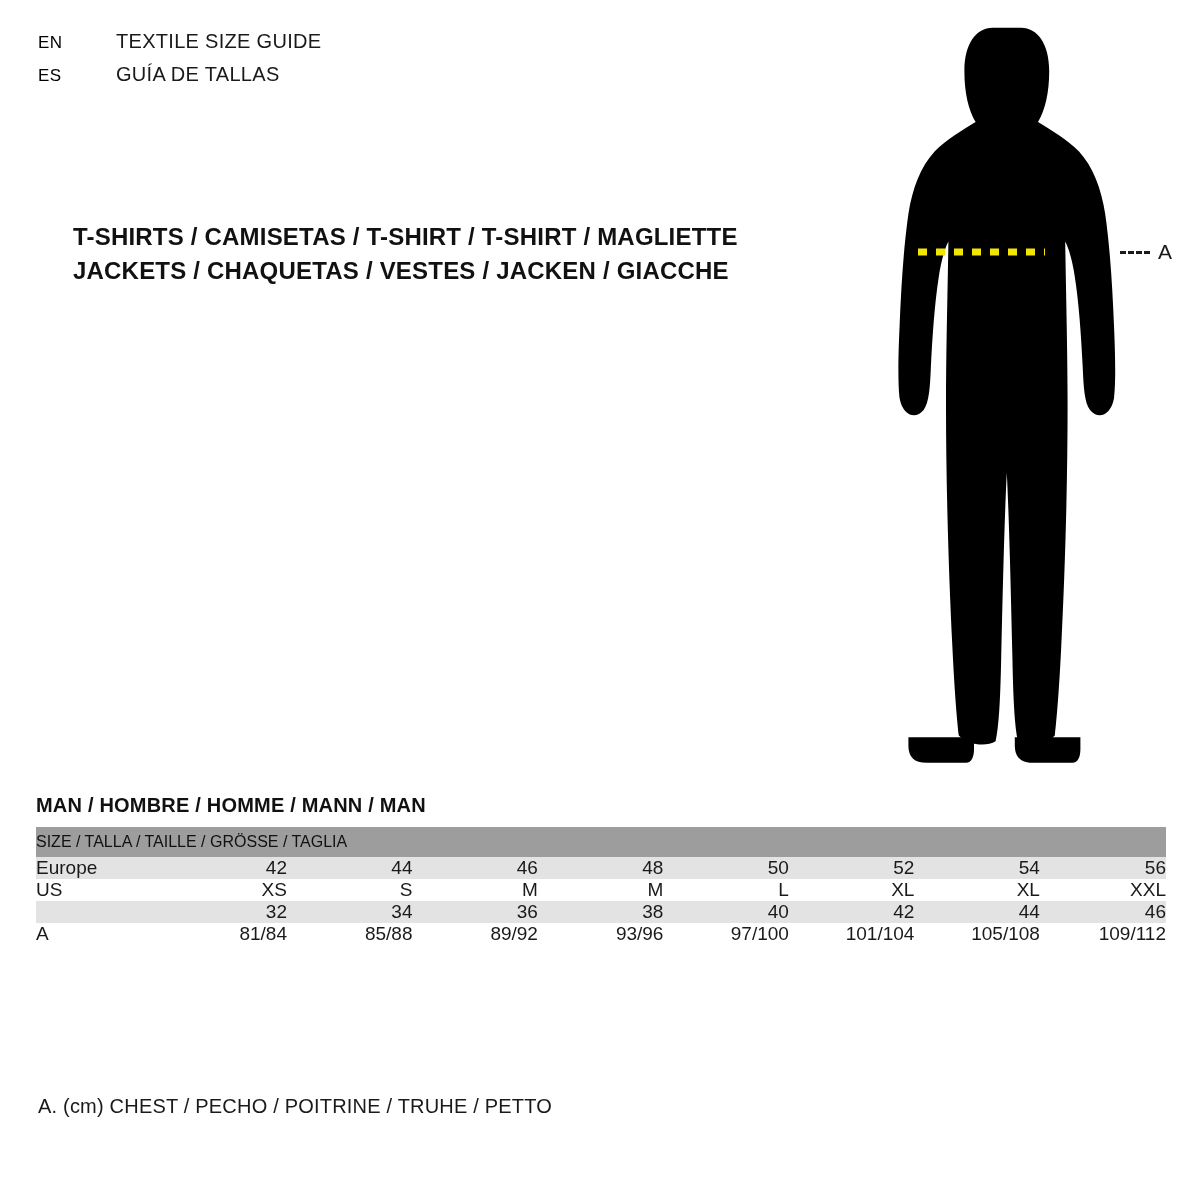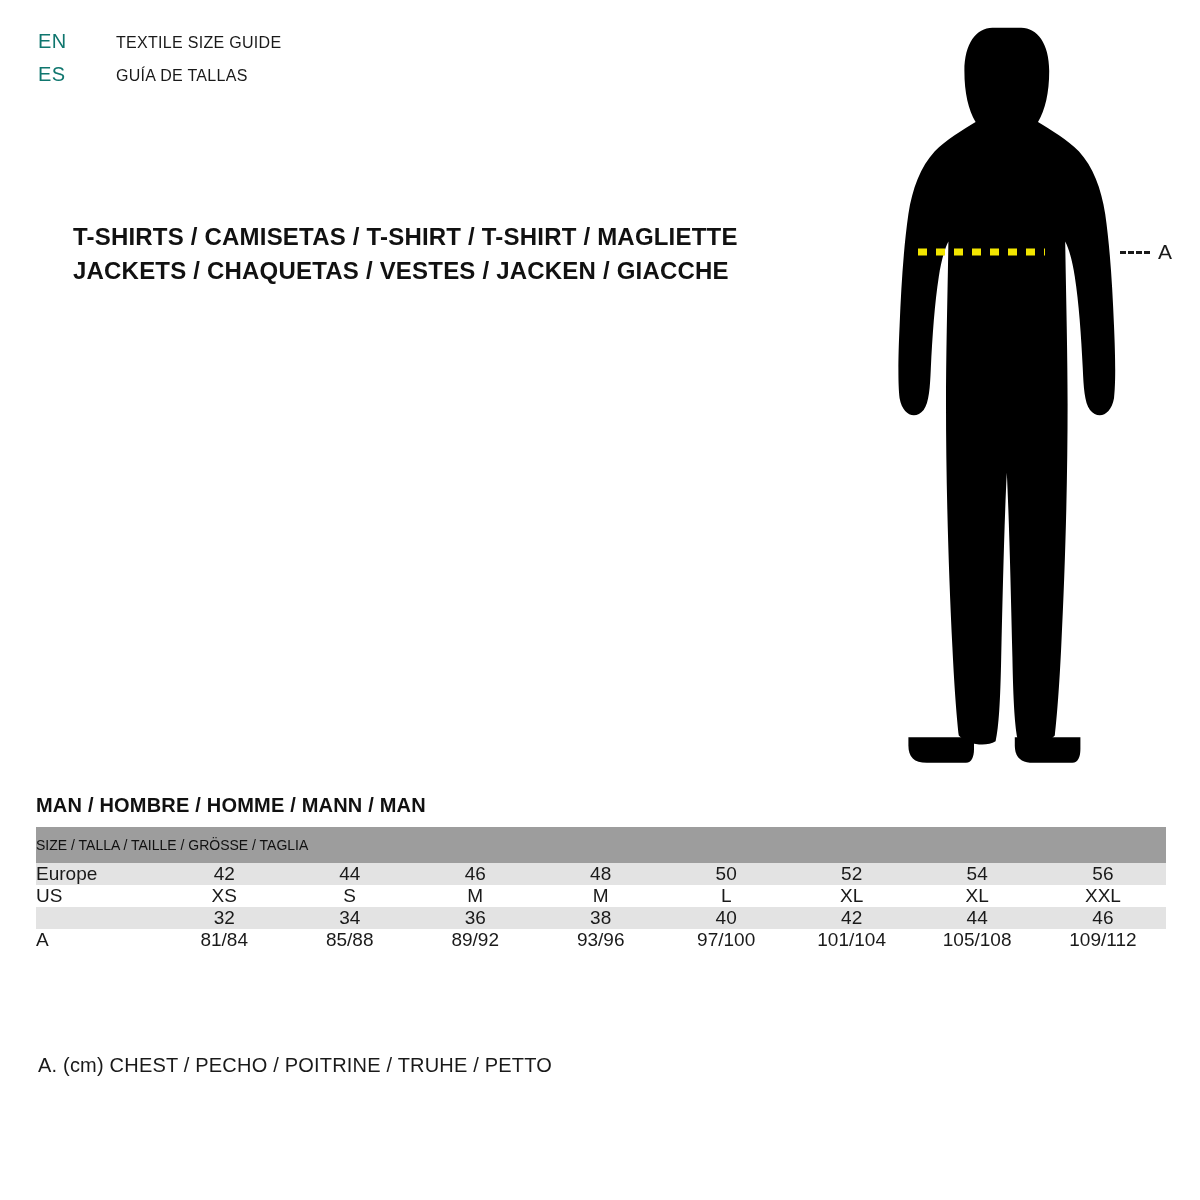--- a/index.html
+++ b/index.html
@@ -23,26 +23,26 @@
     top: 30px;
     width: 720px;
   }
   .lang-row {
     display: flex;
     align-items: baseline;
     height: 33px;
   }
   .lang-code {
     width: 78px;
+    font-size: 17px;
+    letter-spacing: 0.5px;
+    color: #000000;
+  }
+  .lang-text {
     font-size: 20px;
-    letter-spacing: 0.5px;
-    color: #0f766e;
-  }
-  .lang-text {
-    font-size: 16px;
     letter-spacing: 0.3px;
     color: #1a1a1a;
     white-space: nowrap;
   }
 
   .garment-lines {
     position: absolute;
     left: 36px;
     top: 220px;
   }
@@ -110,39 +110,39 @@
     height: 15px;
     padding: 0;
     vertical-align: middle;
   }
   td.label-cell {
     text-align: left;
     padding-left: 8px;
     width: 168px;
   }
   td.val-cell {
-    text-align: center;
+    text-align: right;
   }
   tr.head-row td {
     background: #9d9d9d;
-    font-size: 14px;
+    font-size: 16px;
     color: #111111;
-    height: 36px;
+    height: 30px;
   }
   tr.shade td {
     background: #e3e3e3;
   }
   tr.plain td {
     background: #ffffff;
   }
 
   .footnote {
     position: absolute;
     left: 38px;
-    top: 1054px;
+    top: 1095px;
     font-size: 20px;
     color: #1a1a1a;
     letter-spacing: 0.2px;
   }
 </style>
 </head>
 <body>
 
 <div class="lang-block">
   <div class="lang-row">

